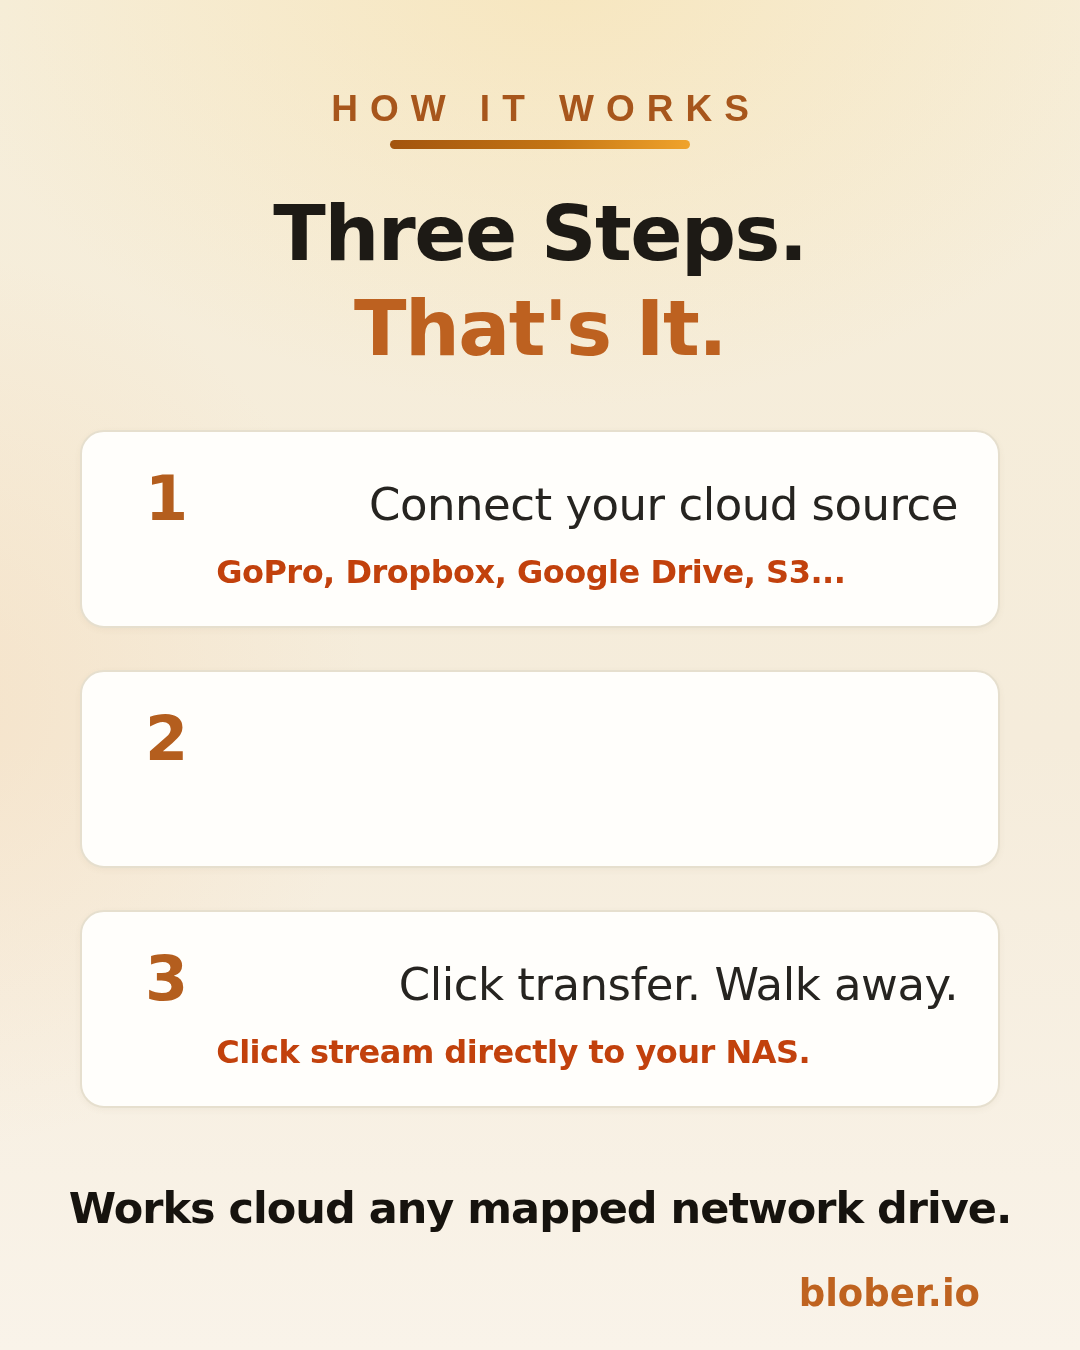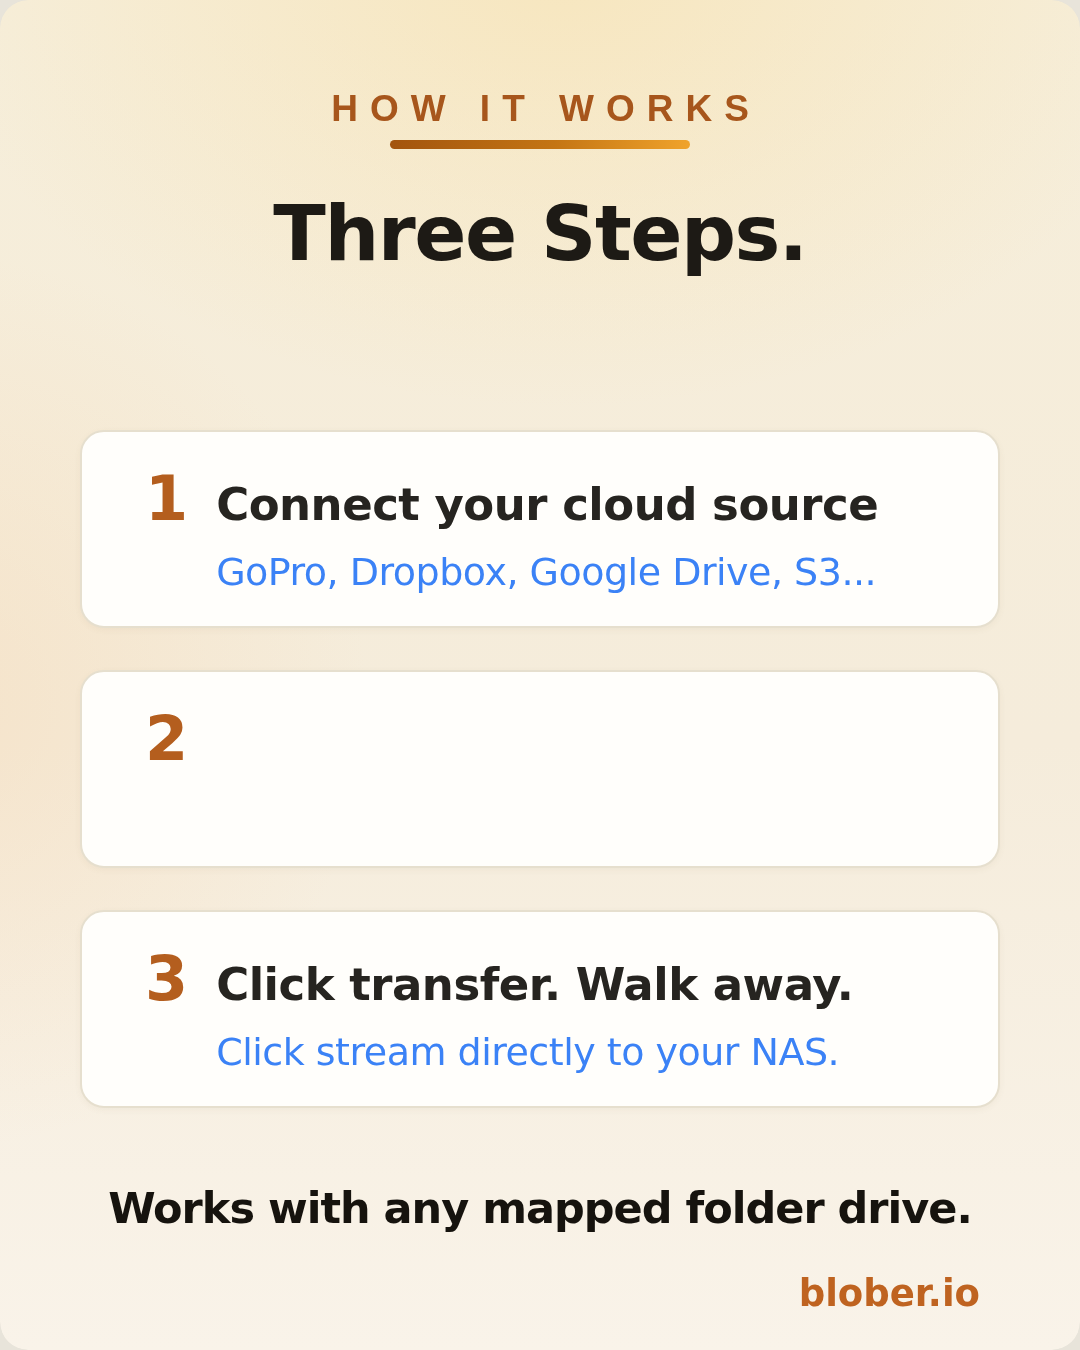--- a/index.html
+++ b/index.html
@@ -1,15 +1,15 @@
 <!DOCTYPE html>
 <html><head>
 <meta charset="utf-8">
 <style>
-  * { margin: 0; padding: 0; box-sizing: border-box; border-radius: 28px; }
+  * { margin: 0; padding: 0; box-sizing: border-box; }
   html, body { background: #e8e4da; }
   .canvas {
     position: relative;
     width: 1080px;
     height: 1350px;
     margin: 0 auto;
     overflow: hidden;
     font-family: "DejaVu Sans", sans-serif;
     background:
       radial-gradient(900px 620px at 52% -2%, rgba(248,221,158,0.45), rgba(248,221,158,0) 70%),
@@ -70,33 +70,34 @@
   .step-number {
     flex: 0 0 auto;
     font-weight: bold;
     font-size: 62px;
     line-height: 66px;
     color: #b45e1e;
     margin-right: 28px;
   }
   .step-text { flex: 1 1 auto; min-width: 0; }
   .step-title {
-    font-weight: bold;
+    font-weight: normal;
     font-size: 45px;
     line-height: 54px;
     letter-spacing: -0.5px;
     color: #262420;
     white-space: nowrap;
+    text-align: right;
   }
   .step-subtitle {
-    font-weight: normal;
-    font-size: 38px;
+    font-weight: bold;
+    font-size: 32px;
     line-height: 46px;
     letter-spacing: -0.5px;
-    color: #3b82f6;
+    color: #c2410c;
     margin-top: 17px;
     white-space: nowrap;
   }
 
   
   .footer-note {
     position: absolute;
     top: 1183px; left: 0; right: 0;
     text-align: center;
     font-weight: bold;
@@ -116,20 +117,21 @@
 <body>
 
 <div class="canvas">
 
   <div class="eyebrow">HOW IT WORKS</div>
 
   <div class="eyebrow-underline"></div>
 
   <h1 class="headline">
     <span class="line1">Three Steps.</span>
+    <span class="line2">That's It.</span>
   </h1>
 
   <div class="cards">
 
     <div class="card">
       <div class="step-number">1</div>
       <div class="step-text">
         <div class="step-title">Connect your cloud source</div>
         <div class="step-subtitle">GoPro, Dropbox, Google Drive, S3...</div>
       </div>
@@ -144,17 +146,17 @@
     <div class="card">
       <div class="step-number">3</div>
       <div class="step-text">
         <div class="step-title">Click transfer. Walk away.</div>
         <div class="step-subtitle">Click stream directly to your NAS.</div>
       </div>
     </div>
 
   </div>
 
-  <div class="footer-note">Works with any mapped folder drive.</div>
+  <div class="footer-note">Works cloud any mapped network drive.</div>
 
   <div class="brand">blober.io</div>
 
 </div>
 
 </body></html>

